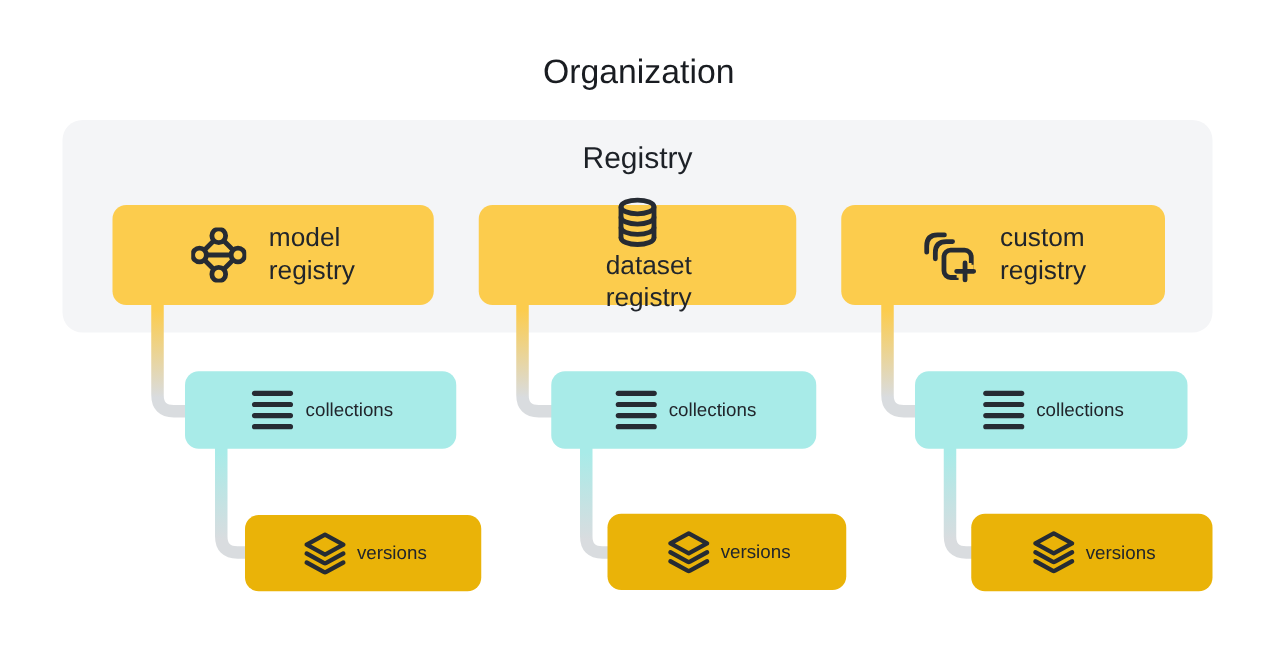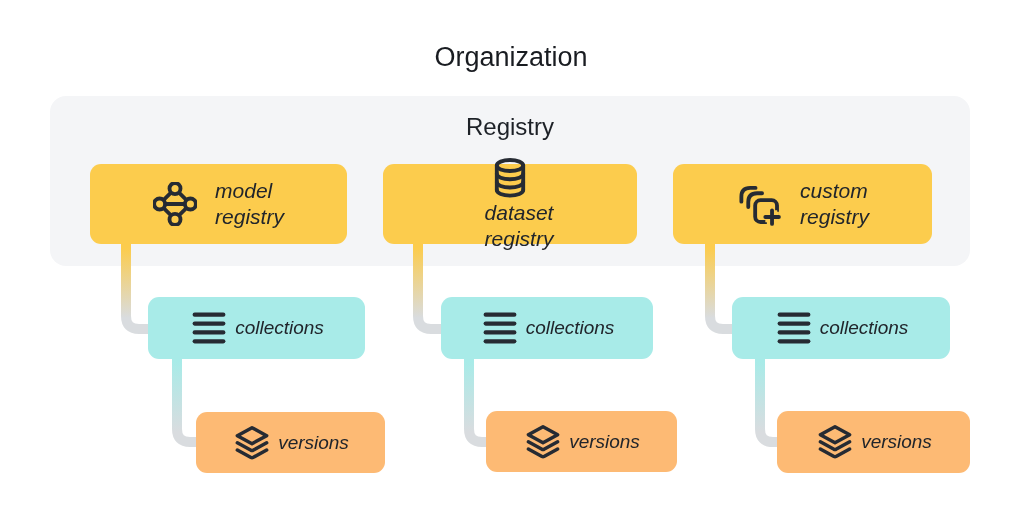--- a/index.html
+++ b/index.html
@@ -39,36 +39,35 @@
     position: absolute;
     left: 0; top: 0;
     pointer-events: none;
   }
   .box {
     position: absolute;
     display: flex;
     align-items: center;
     justify-content: center;
     border-radius: 11px;
-    font-style: italic;
   }
   .box .icon { flex: none; display: block; }
   .registry-box { background: #fccc4d; }
   .collections-box { background: #a8ebe8; }
-  .versions-box { background: #fdba74; }
+  .versions-box { background: #eab308; }
   .registry-box .label {
     margin-left: 18px;
     font-size: 21px;
     line-height: 26px;
     text-align: left;
   }
   .registry-box .label span { display: block; }
   .collections-box .label, .versions-box .label {
     margin-left: 6px;
-    font-size: 19px;
+    font-size: 15px;
   }
   
   .pos-r0 { left: 90px;  top: 164px; width: 257px; height: 80px; }
   .pos-c0 { left: 148px; top: 297px; width: 217px; height: 62px; }
   .pos-v0 { left: 196px; top: 412px; width: 189px; height: 61px; }
   
   .pos-r1 { left: 383px; top: 164px; width: 254px; height: 80px; flex-direction: column; }
   .pos-c1 { left: 441px; top: 297px; width: 212px; height: 62px; }
   .pos-v1 { left: 486px; top: 411px; width: 191px; height: 61px; }
   

